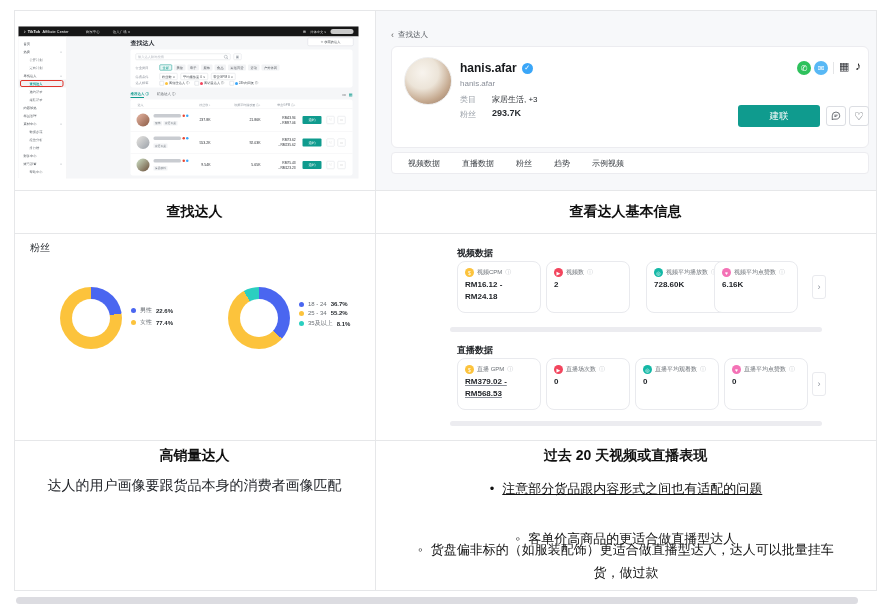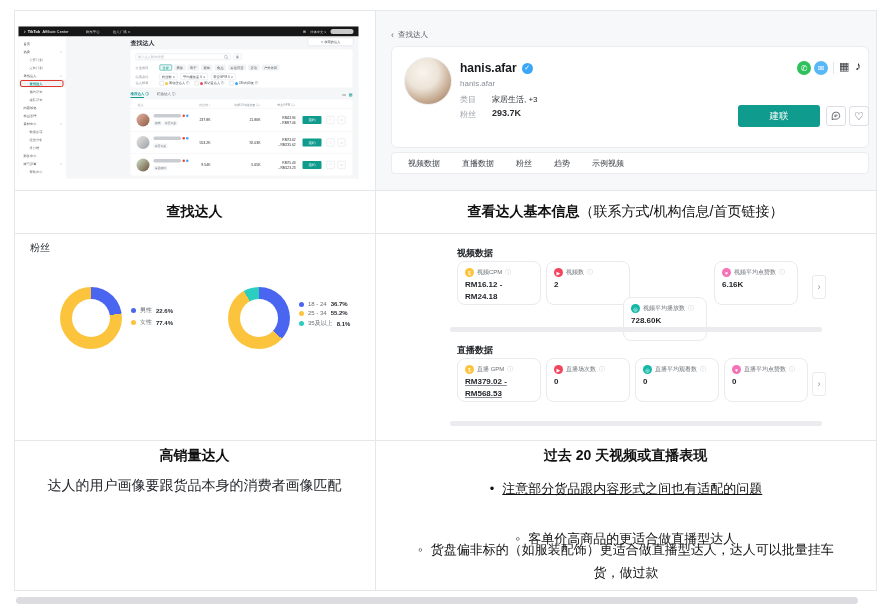--- a/index.html
+++ b/index.html
@@ -120,21 +120,21 @@
   .donut{position:absolute;width:62px;height:62px;border-radius:50%;}
   .donut .hole{position:absolute;left:12px;top:12px;width:38px;height:38px;border-radius:50%;background:#fff;}
   .legend{position:absolute;display:flex;flex-direction:column;gap:3px;}
   .lrow{display:flex;align-items:center;gap:4px;}
   .ldot{width:5px;height:5px;border-radius:50%;flex:none;}
   .llab{font-size:6px;color:#6b7076;}
   .lval{font-size:6px;font-weight:700;color:#272b30;}
   
   .sect-title{position:absolute;font-size:9px;font-weight:600;color:#24272b;}
   .mcards{position:absolute;height:52px;}
-  .mcard{position:absolute;top:0;width:84px;height:44px;background:#fff;border:1px solid #e9eaee;border-radius:8px;
+  .mcard{position:absolute;top:0;width:84px;height:52px;background:#fff;border:1px solid #e9eaee;border-radius:8px;
          box-sizing:border-box;padding:6px 7px;}
   .mcard .toprow{display:flex;align-items:center;gap:3px;}
   .micon{width:9px;height:9px;border-radius:50%;color:#fff;font-size:5px;display:flex;align-items:center;
          justify-content:center;flex:none;}
   .mlabel{font-size:6px;color:#6b7076;white-space:nowrap;}
   .minfo{font-size:6px;color:#c4c7cc;}
   .mval{font-size:8px;font-weight:700;color:#1d2025;margin-top:4px;line-height:9px;}
   .mval.u{text-decoration:underline;text-decoration-color:#8a8f99;}
   .chevbox{position:absolute;width:14px;height:24px;background:#fff;border:1px solid #e9eaee;border-radius:3px;
            display:flex;align-items:center;justify-content:center;font-size:9px;color:#8a8f99;box-sizing:border-box;}
@@ -387,21 +387,20 @@
       <div class="rtab">粉丝</div>
       <div class="rtab">趋势</div>
       <div class="rtab">示例视频</div>
     </div>
 
   <div class="cap" style="left:14px;top:190px;width:361px;height:43px">
     <span class="cap-b">查找达人</span>
   </div>
   <div class="cap" style="left:375px;top:190px;width:501px;height:43px">
     <span class="cap-b">查看达人基本信息</span>
-      <span class="cap-r">（联系方式/机构信息/首页链接）</span>
   </div>
 
   <div class="fanslabel">粉丝</div>
   <div class="donut" style="left: 60px; top: 287px; background: conic-gradient(rgb(74, 102, 240) 0%, rgb(74, 102, 240) 22.6%, rgb(252, 195, 60) 22.6%, rgb(252, 195, 60) 100%);" id="donut0">
       <div class="hole"></div>
     </div>
   <div class="legend" style="left:131px;top:306px" id="legend0">
       <div class="lrow">
         <div class="ldot" style="background: rgb(74, 102, 240);"></div>
         <span class="llab">男性</span>
@@ -446,21 +445,21 @@
         <div class="mval" style="margin-top: 3px;">RM24.18</div>
       </div>
       <div class="mcard" style="left: 89px;">
         <div class="toprow">
           <div class="micon" style="background: rgb(242, 69, 93);">▶</div>
           <span class="mlabel">视频数</span>
           <span class="minfo">ⓘ</span>
         </div>
         <div class="mval" style="margin-top: 3px;">2</div>
       </div>
-      <div class="mcard" style="left: 166px; margin-top: 36px;">
+      <div class="mcard" style="left: 189px;">
         <div class="toprow">
           <div class="micon" style="background: rgb(20, 184, 166);">◎</div>
           <span class="mlabel">视频平均播放数</span>
           <span class="minfo">ⓘ</span>
         </div>
         <div class="mval" style="margin-top: 3px;">728.60K</div>
       </div>
       <div class="mcard" style="left: 257px;">
         <div class="toprow">
           <div class="micon" style="background: rgb(244, 114, 182);">♥</div>

